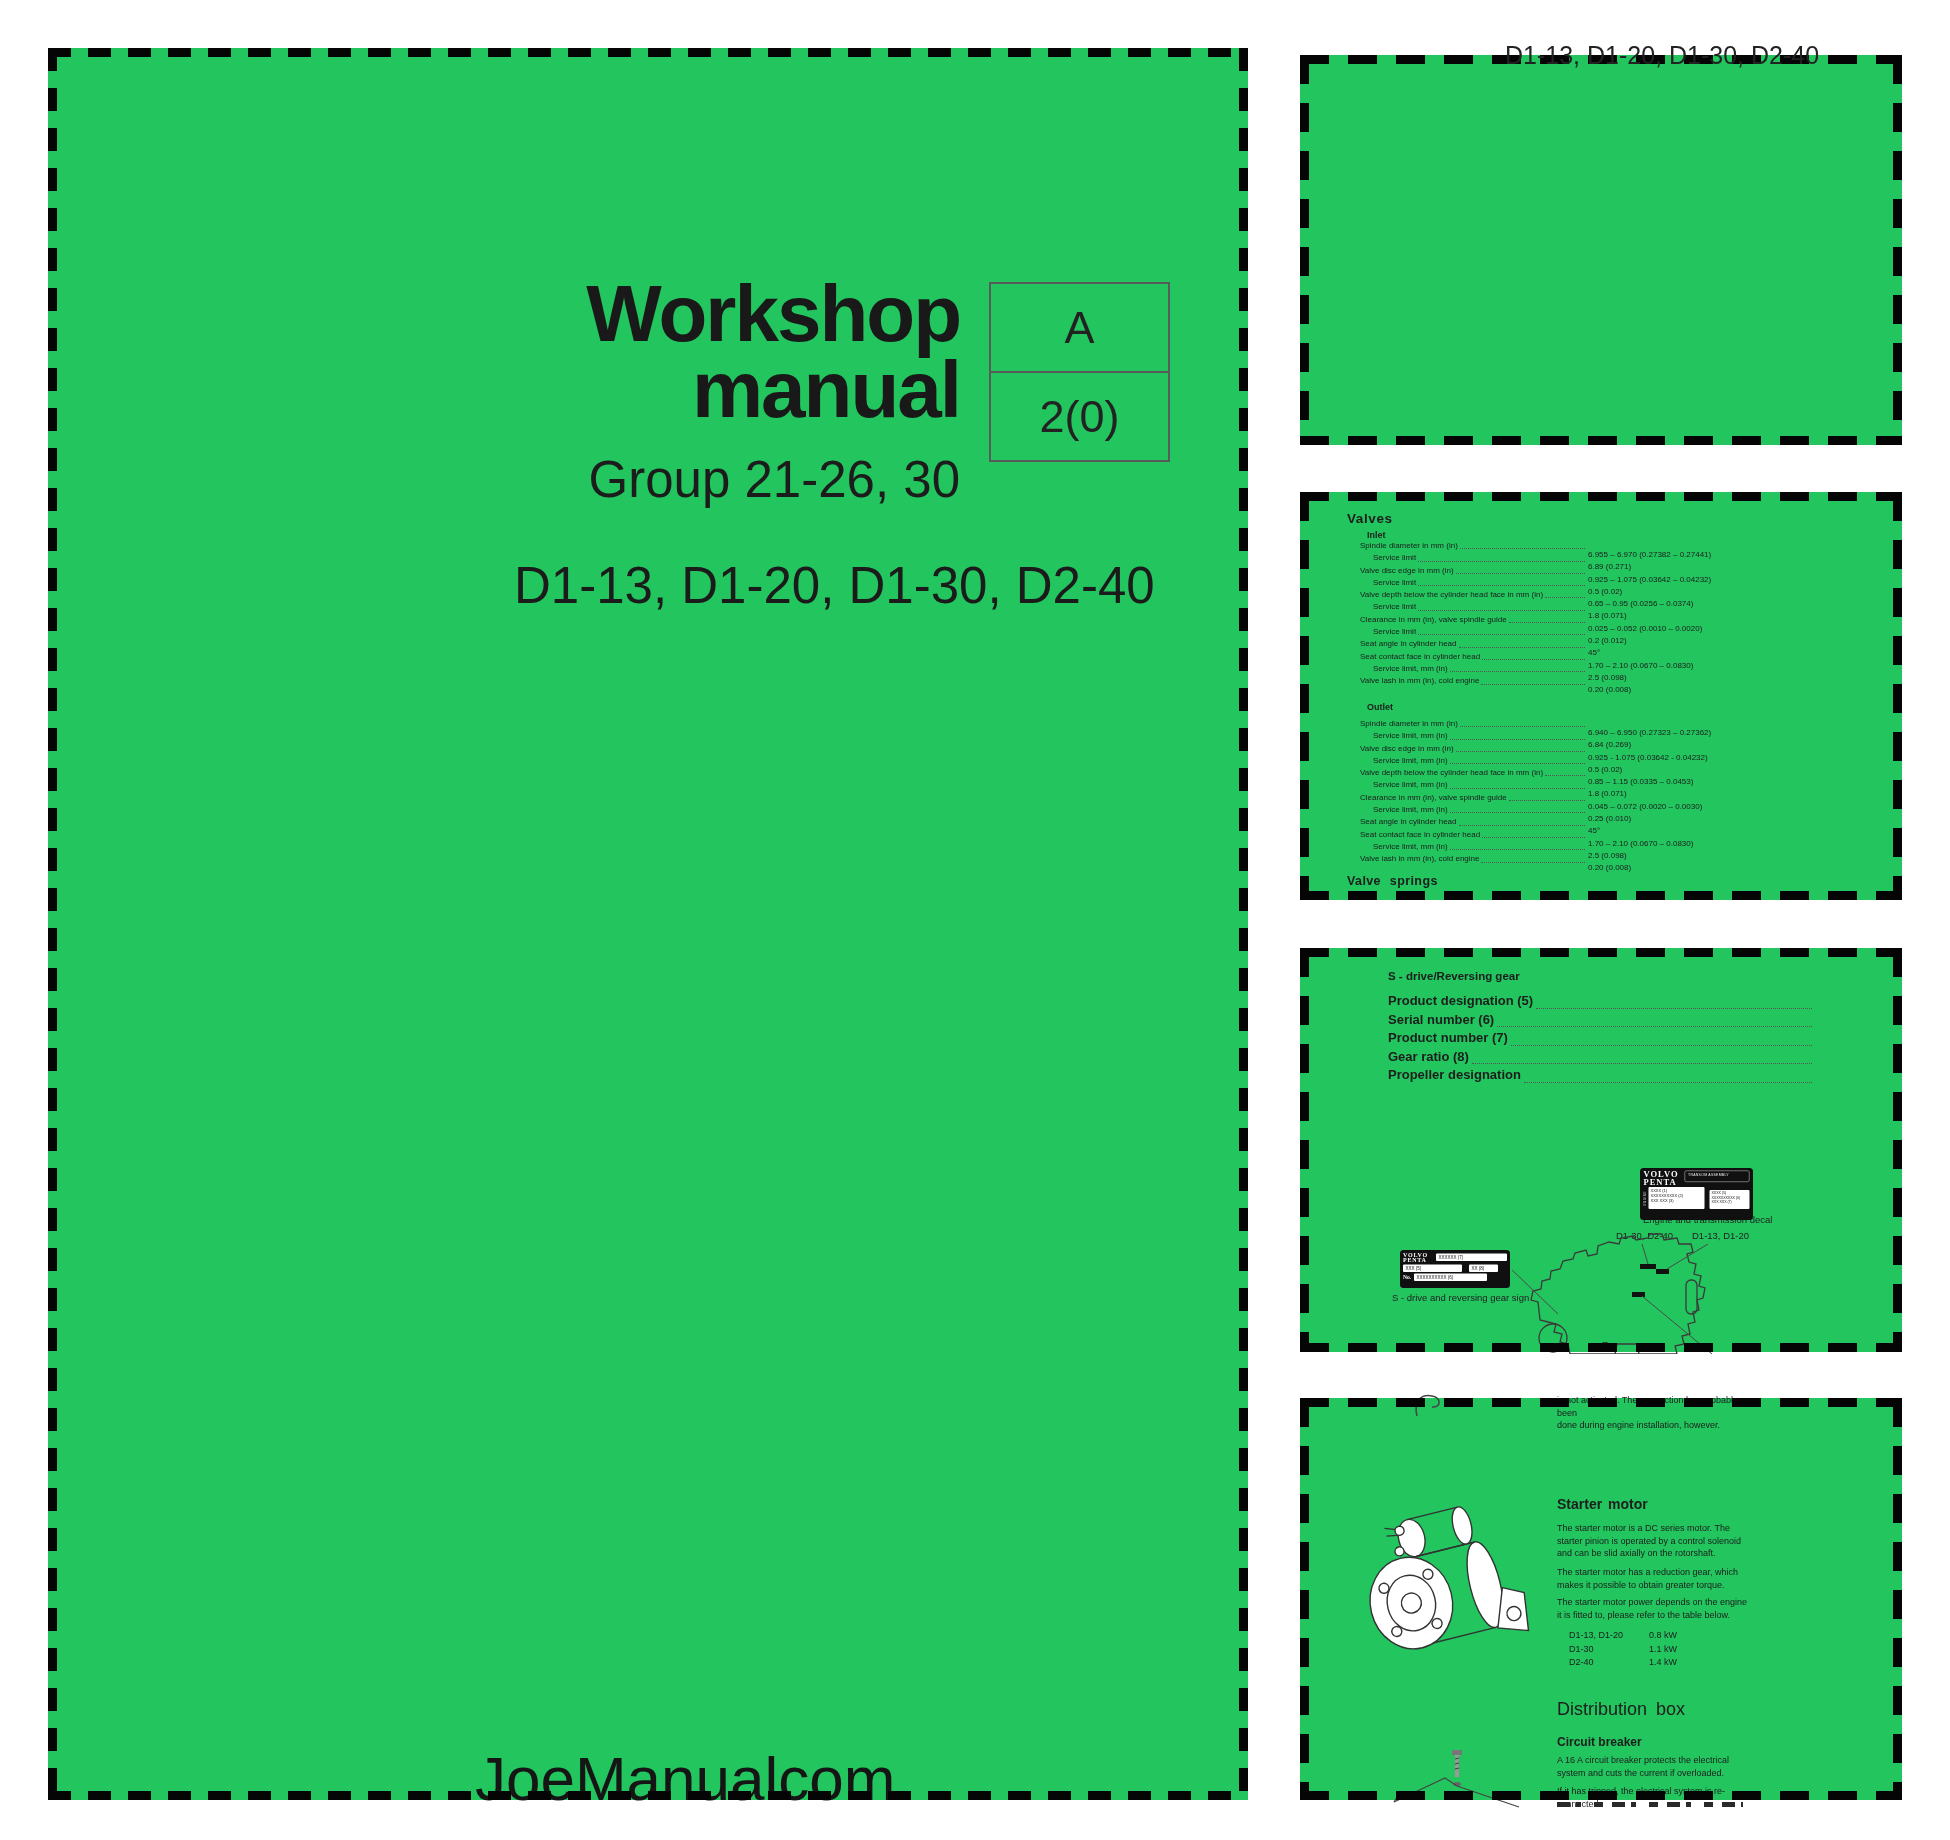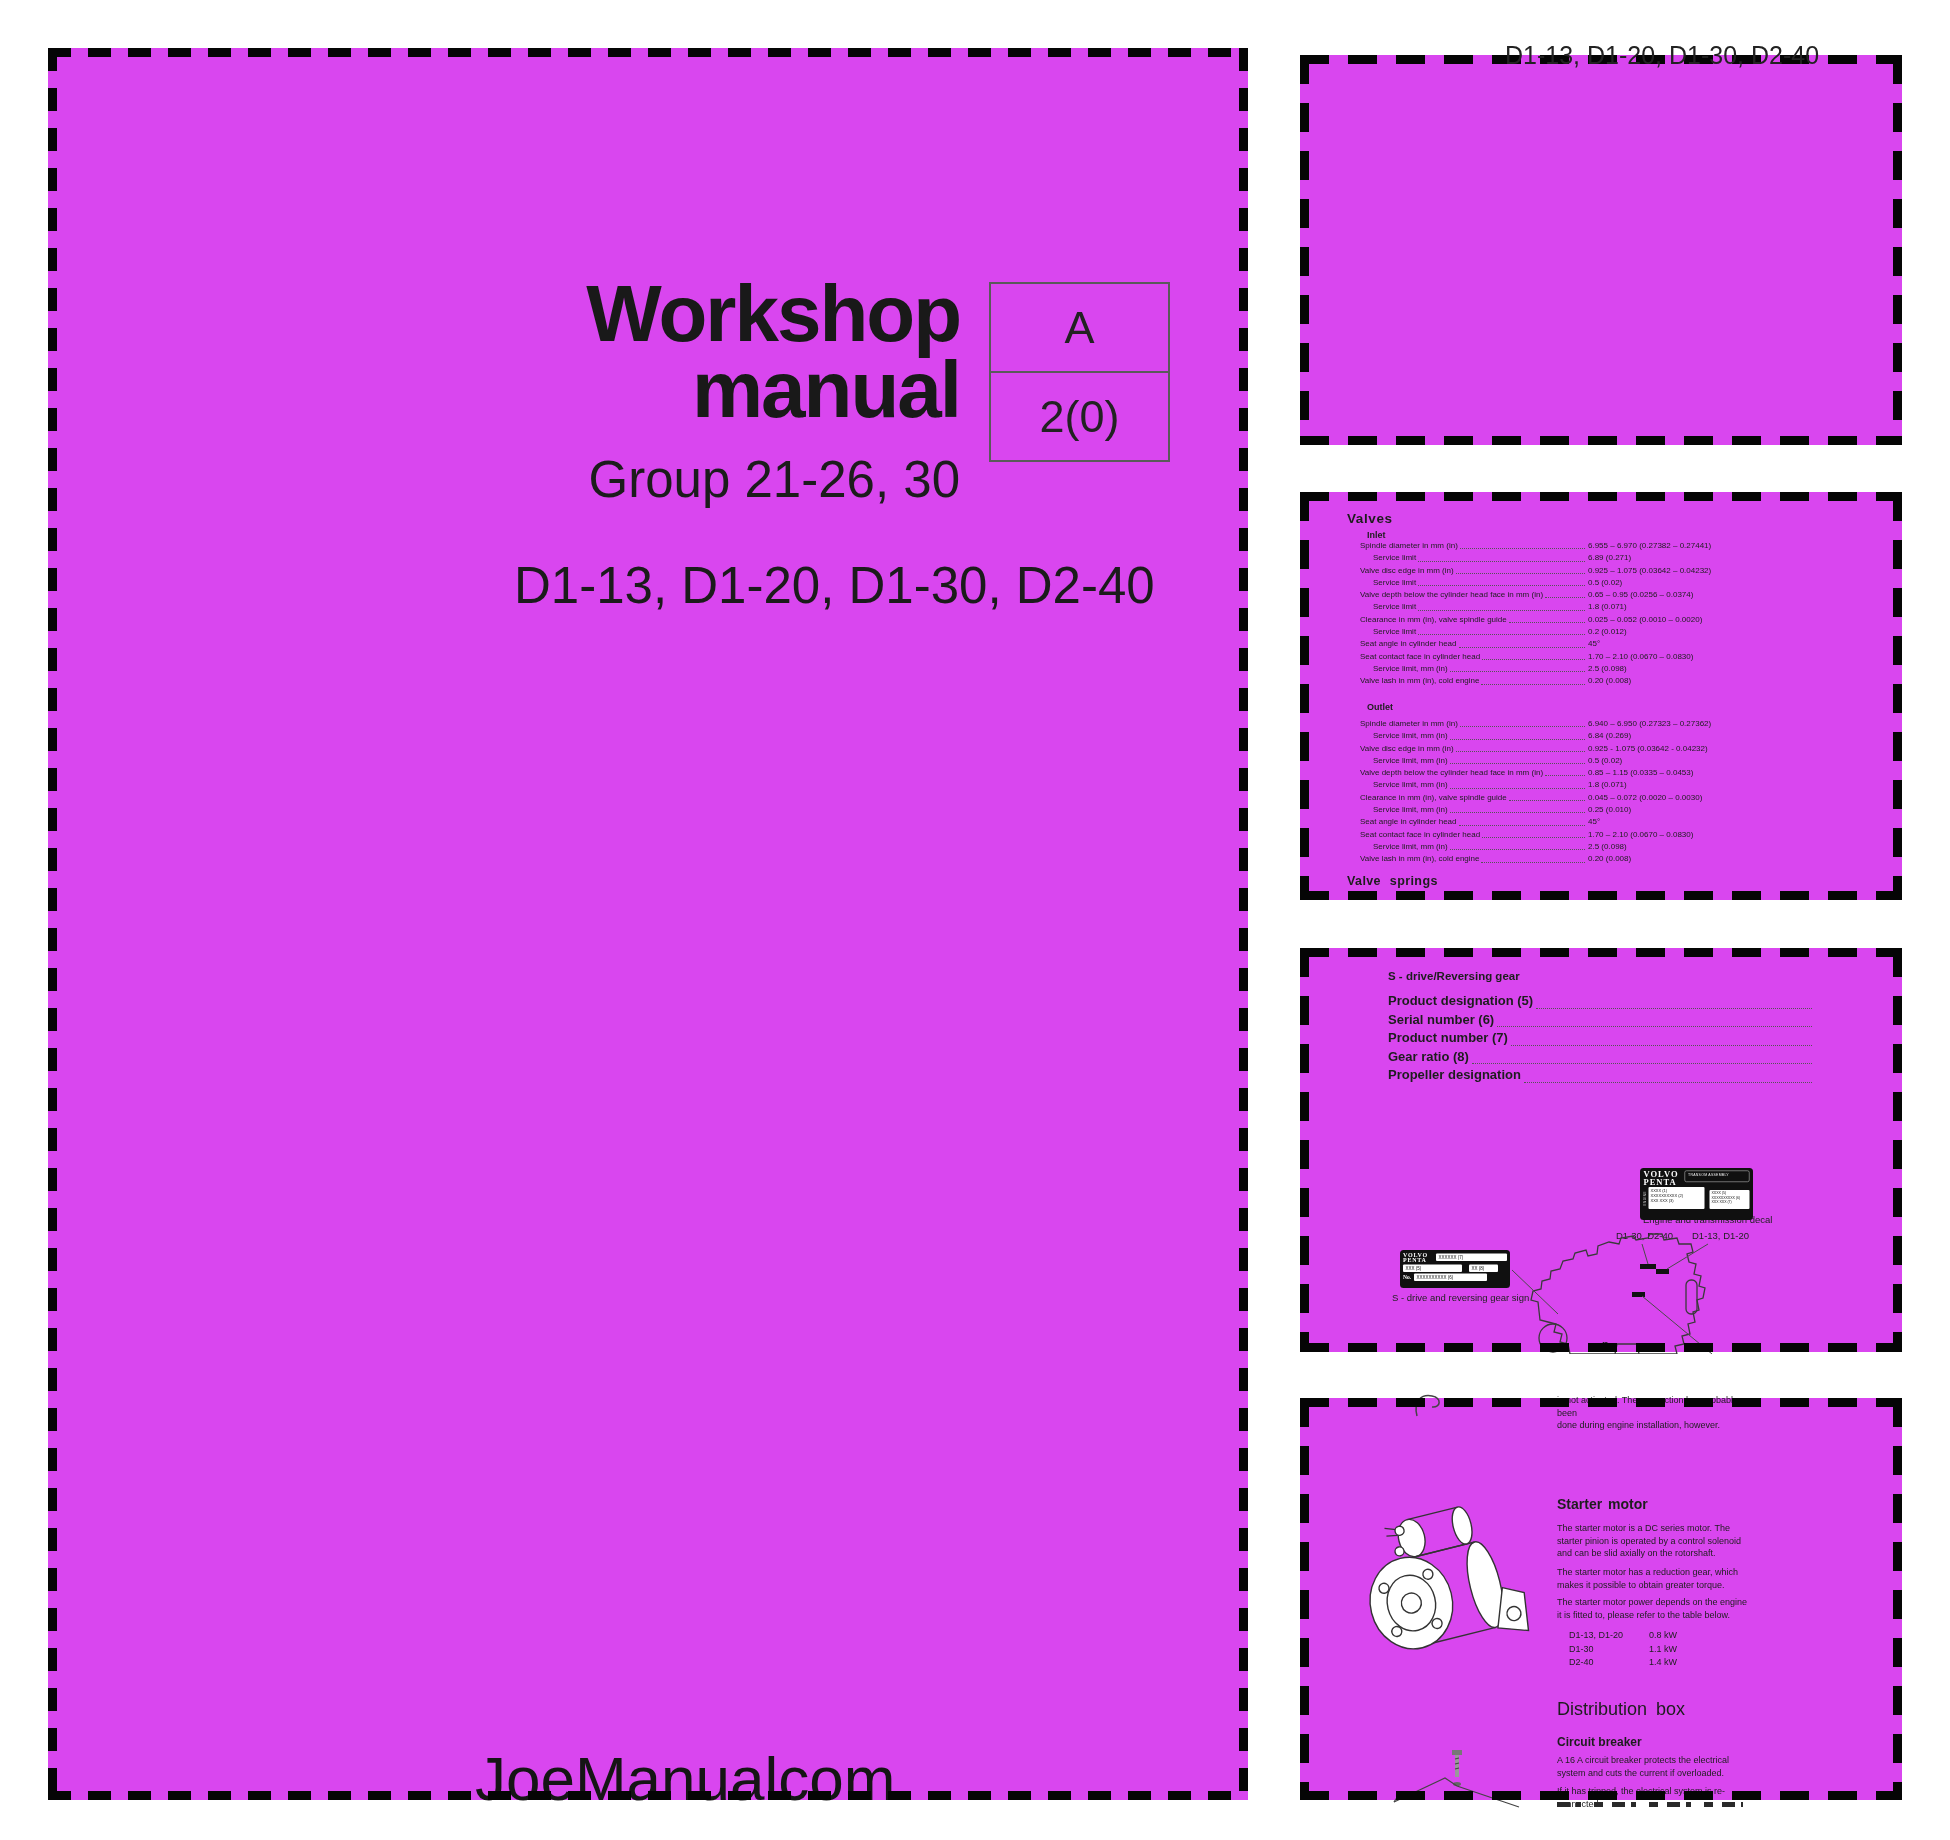--- a/index.html
+++ b/index.html
@@ -1,18 +1,18 @@
 <!DOCTYPE html>
 <html><head>
 <meta charset="utf-8">
 <style>
   html,body{margin:0;padding:0;background:#fff;}
   #page{position:relative;width:1950px;height:1840px;background:#fff;overflow:hidden;
         font-family:"Liberation Sans",sans-serif;color:#161616;}
-  .panel{position:absolute;background:#d946ef;}
+  .panel{position:absolute;background:#22c55e;}
   
   .db{position:absolute;z-index:6;}
   .db-t{left:0;right:0;top:0;height:9px;}
   .db-b{left:0;right:0;bottom:0;height:9px;}
   .db-l{top:0;bottom:0;left:0;width:9px;}
   .db-r{top:0;bottom:0;right:0;width:9px;}
   .p1 .db-t,.p1 .db-b{background:repeating-linear-gradient(90deg,#050505 0 23px,transparent 23px 40px);}
   .p1 .db-l,.p1 .db-r{background:repeating-linear-gradient(180deg,#050505 0 23px,transparent 23px 40px);}
   .p2 .db-t,.p2 .db-b{background:repeating-linear-gradient(90deg,#050505 0 29px,transparent 29px 48px);}
   .p2 .db-l,.p2 .db-r{background:repeating-linear-gradient(180deg,#050505 0 29px,transparent 29px 48px);}
@@ -32,21 +32,21 @@
   .pg-header{position:absolute;left:205px;top:-14px;font-size:25px;color:#222;z-index:7;white-space:nowrap;}
 
   
   .v-title{position:absolute;left:47px;top:13px;font-size:13.5px;font-weight:700;letter-spacing:.6px;margin-top:6px;}
   .v-sub{position:absolute;left:47px;font-size:9px;font-weight:700;margin-left:20px;}
   .v-rows{position:absolute;left:60px;width:512px;}
   .vrow{display:flex;height:12.3px;font-size:8px;line-height:12.3px;}
   .vlead{flex:0 0 228px;display:flex;overflow:hidden;}
   .vlabel{white-space:nowrap;}
   .vleader{flex:1;min-width:4px;border-bottom:1px dotted #555;margin:0 3px 3px 2px;}
-  .vvalue{flex:1;white-space:nowrap;}
+  .vvalue{flex:1;white-space:nowrap;margin-top:9px;}
   .indent .vlabel{padding-left:13px;}
   .v-foot{position:absolute;left:47px;top:382px;font-size:12.5px;font-weight:700;word-spacing:5px;letter-spacing:.4px;}
 
   
   .sd-title{position:absolute;left:88px;top:22px;font-size:11.5px;font-weight:700;}
   .sd-rows{position:absolute;left:88px;top:46px;width:424px;}
   .sdrow{display:flex;height:18.5px;font-size:13px;line-height:14px;font-weight:bold;}
   .sdlabel{white-space:nowrap;}
   .sdleader{flex:1;border-bottom:1px dotted #555;margin:0 0 4px 3px;}
   .cap{position:absolute;font-size:9.5px;color:#222;white-space:nowrap;}

